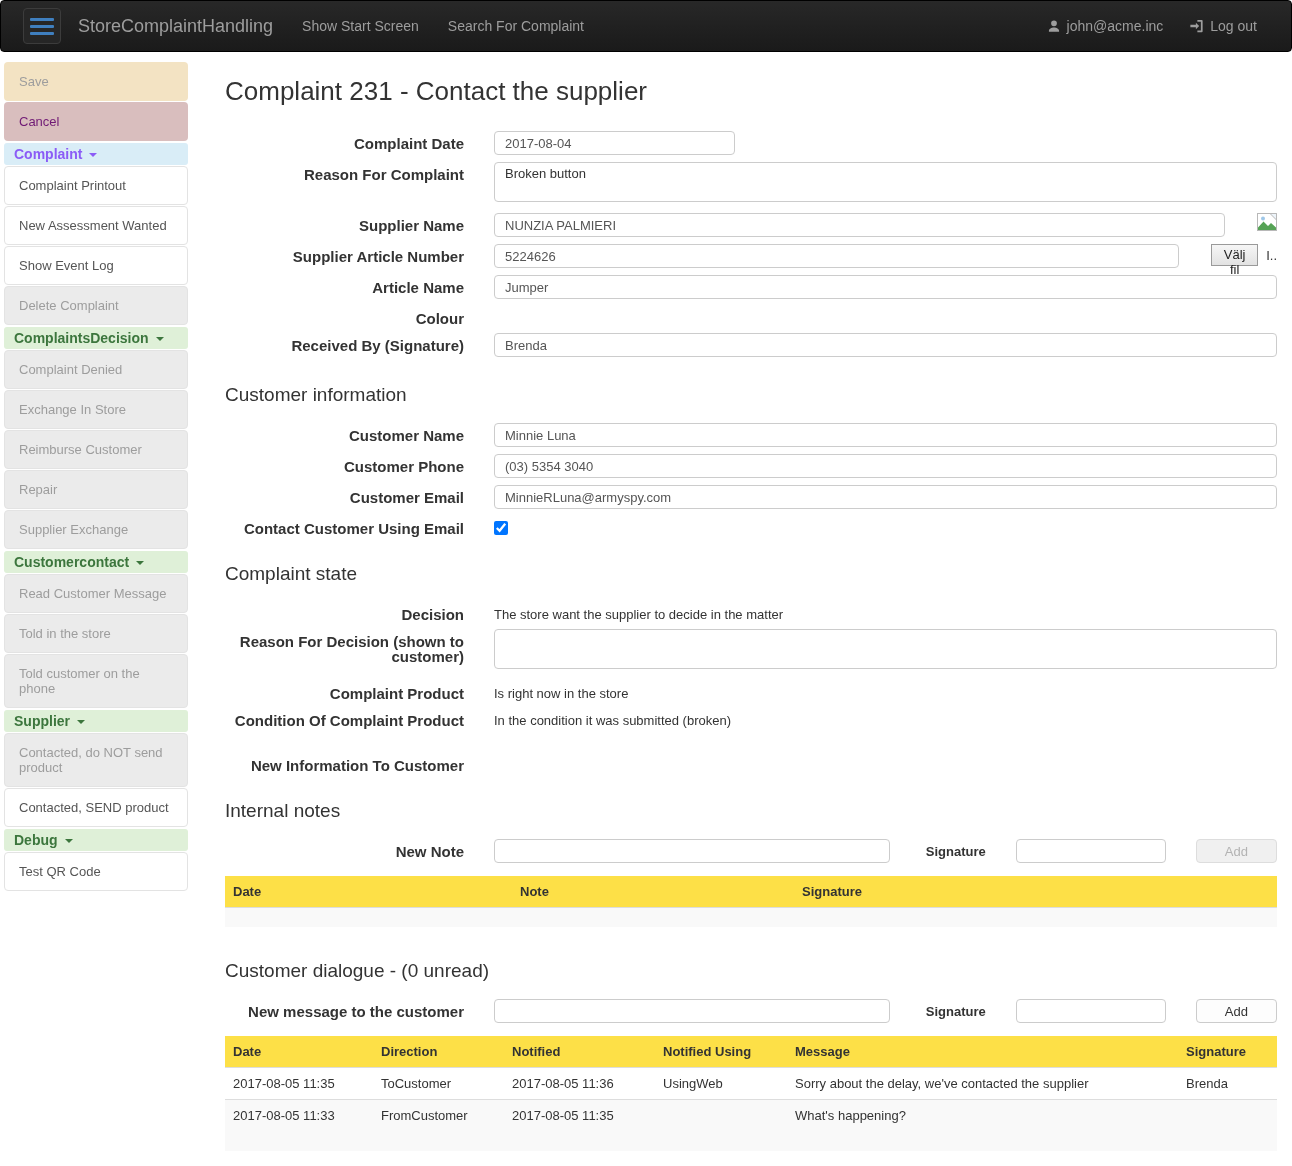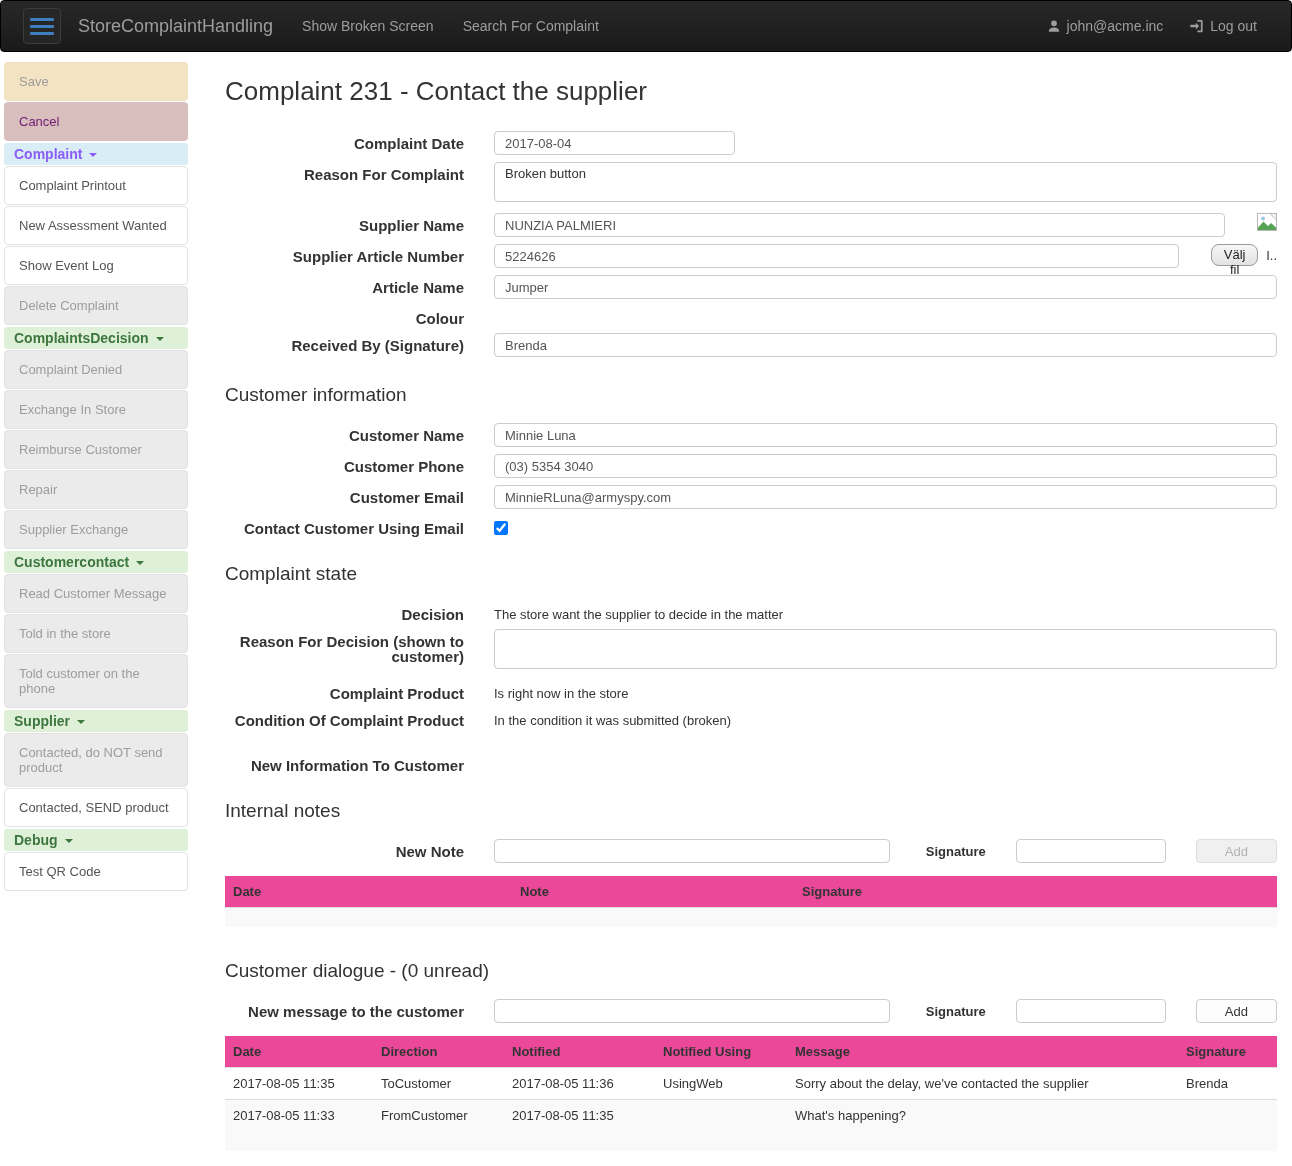--- a/index.html
+++ b/index.html
@@ -81,53 +81,53 @@
   .w-colour { width:330px; }
   .inline-lbl { font-weight:bold; font-size:13px; color:#333; padding-top:5px; white-space:nowrap; }
   .size-lbl { margin-left:66px; margin-right:30px; }
   .sig-lbl  { margin-left:36px; margin-right:30px; }
   input.sig { width:150px; }
   input.checkbox { width:14px; height:14px; margin:5px 0 0 0; }
 
   .img-slot { margin-left:32px; }
   .file-group { margin-left:32px; display:flex; align-items:center; }
   .file-btn {
-    background:linear-gradient(#f6f6f6,#e2e2e2); border:1px solid #9a9a9a; border-radius:8px;
+    background:linear-gradient(#f6f6f6,#e2e2e2); border:1px solid #9a9a9a; border-radius:0;
     font-size:13px; color:#222; padding:2px 10px; height:22px; font-family:inherit; cursor:pointer;
   }
   .file-name { margin-left:8px; color:#333; font-size:13px; }
 
   .add-btn {
     width:151px; height:24px; border-radius:4px; font-size:13px; font-family:inherit;
     margin-left:30px; cursor:pointer;
   }
   .add-btn.disabled { background:#f0f0f0; color:#b3b3b3; border:1px solid #ddd; }
   .add-btn.enabled  { background:#fdfdfd; color:#333; border:1px solid #ccc; }
 
   
   table.grid { width:100%; border-collapse:separate; border-spacing:0; font-size:13px; margin-top:13px; }
   table.grid th {
-    text-align:left; font-weight:bold; color:#333; padding:8px; background:#ec4899;
+    text-align:left; font-weight:bold; color:#333; padding:8px; background:#fde047;
   }
   table.grid td { padding:8px; border-top:1px solid #ddd; color:#333; vertical-align:top; }
   tr.empty-row td { height:20px; background:#f9f9f9; }
   tr.stripe td { background:#f9f9f9; }
   tr.tall td { padding-bottom:28px; }
 </style>
 </head>
 <body>
 
 <div class="navbar">
   <div class="hamburger">
     <span class="bar"></span>
     <span class="bar"></span>
     <span class="bar"></span>
   </div>
   <a class="brand">StoreComplaintHandling</a>
-  <a class="nav-link">Show Broken Screen</a>
+  <a class="nav-link">Show Start Screen</a>
   <a class="nav-link">Search For Complaint</a>
   <div class="nav-right">
     <div class="nav-user">
       <span class="nav-icon">
         <svg width="14" height="14" viewBox="0 0 16 16">
             <path d="M8 8.2a3.3 3.3 0 1 0 0-6.6 3.3 3.3 0 0 0 0 6.6zm0 1.5c-3 0-5.8 1.6-5.8 3.6v1.2h11.6v-1.2c0-2-2.8-3.6-5.8-3.6z"></path>
           </svg>
       </span>
       <span>john@acme.inc</span>
     </div>

